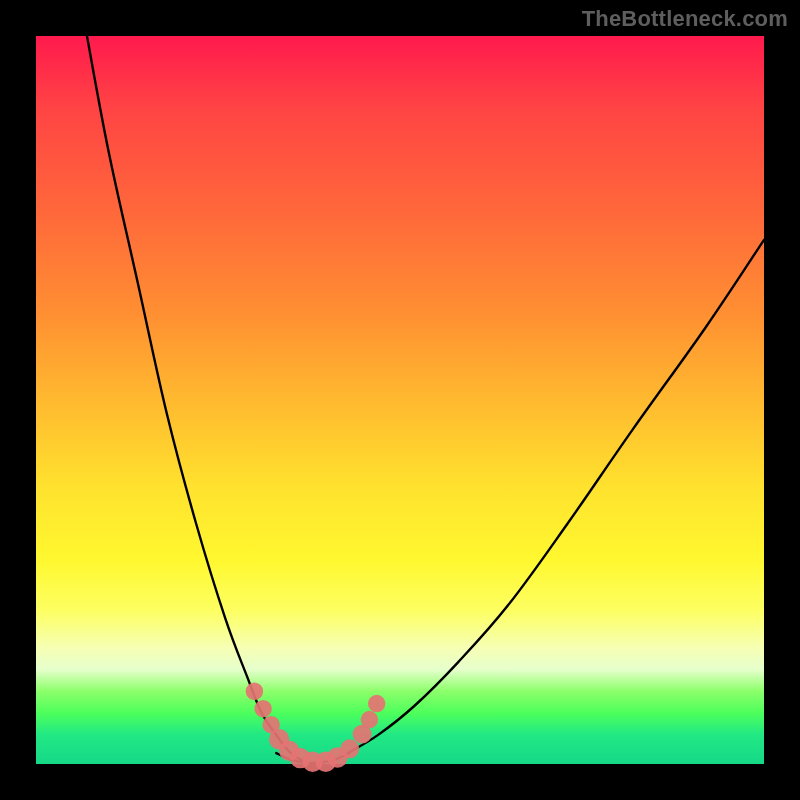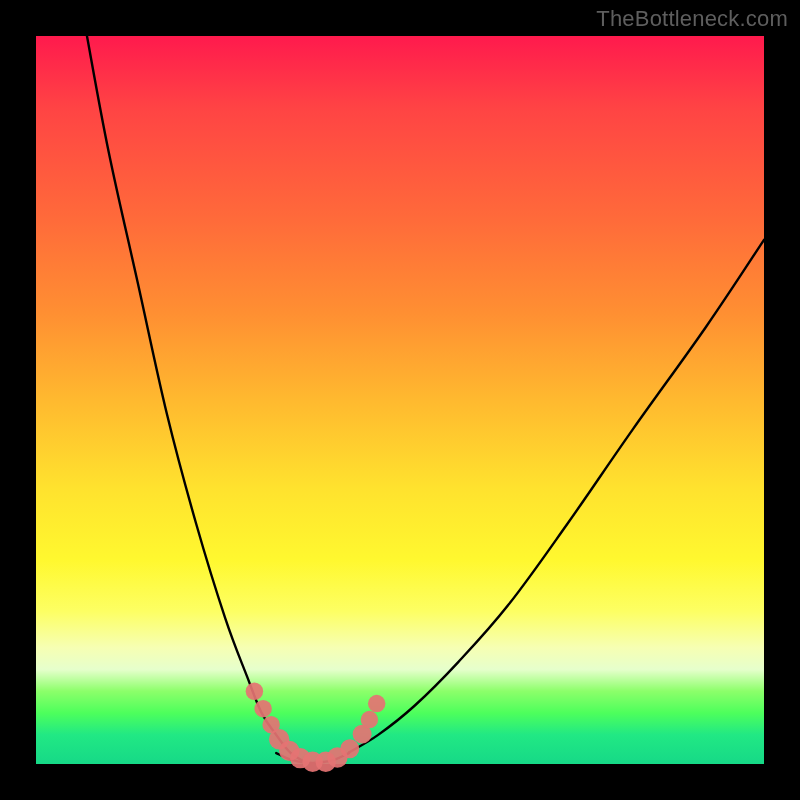--- a/index.html
+++ b/index.html
@@ -42,21 +42,21 @@
       #21e884 96%,
       #16d987 100%
     );
   }
   .watermark {
     position: absolute;
     top: 6px;
     right: 12px;
     color: #5e5e5e;
     font-size: 22px;
-    font-weight: 400;
+    font-weight: 700;
     letter-spacing: 0.2px;
     user-select: none;
   }
   svg.curves {
     position: absolute;
     top: 0;
     left: 0;
     width: 728px;
     height: 728px;
     overflow: visible;

